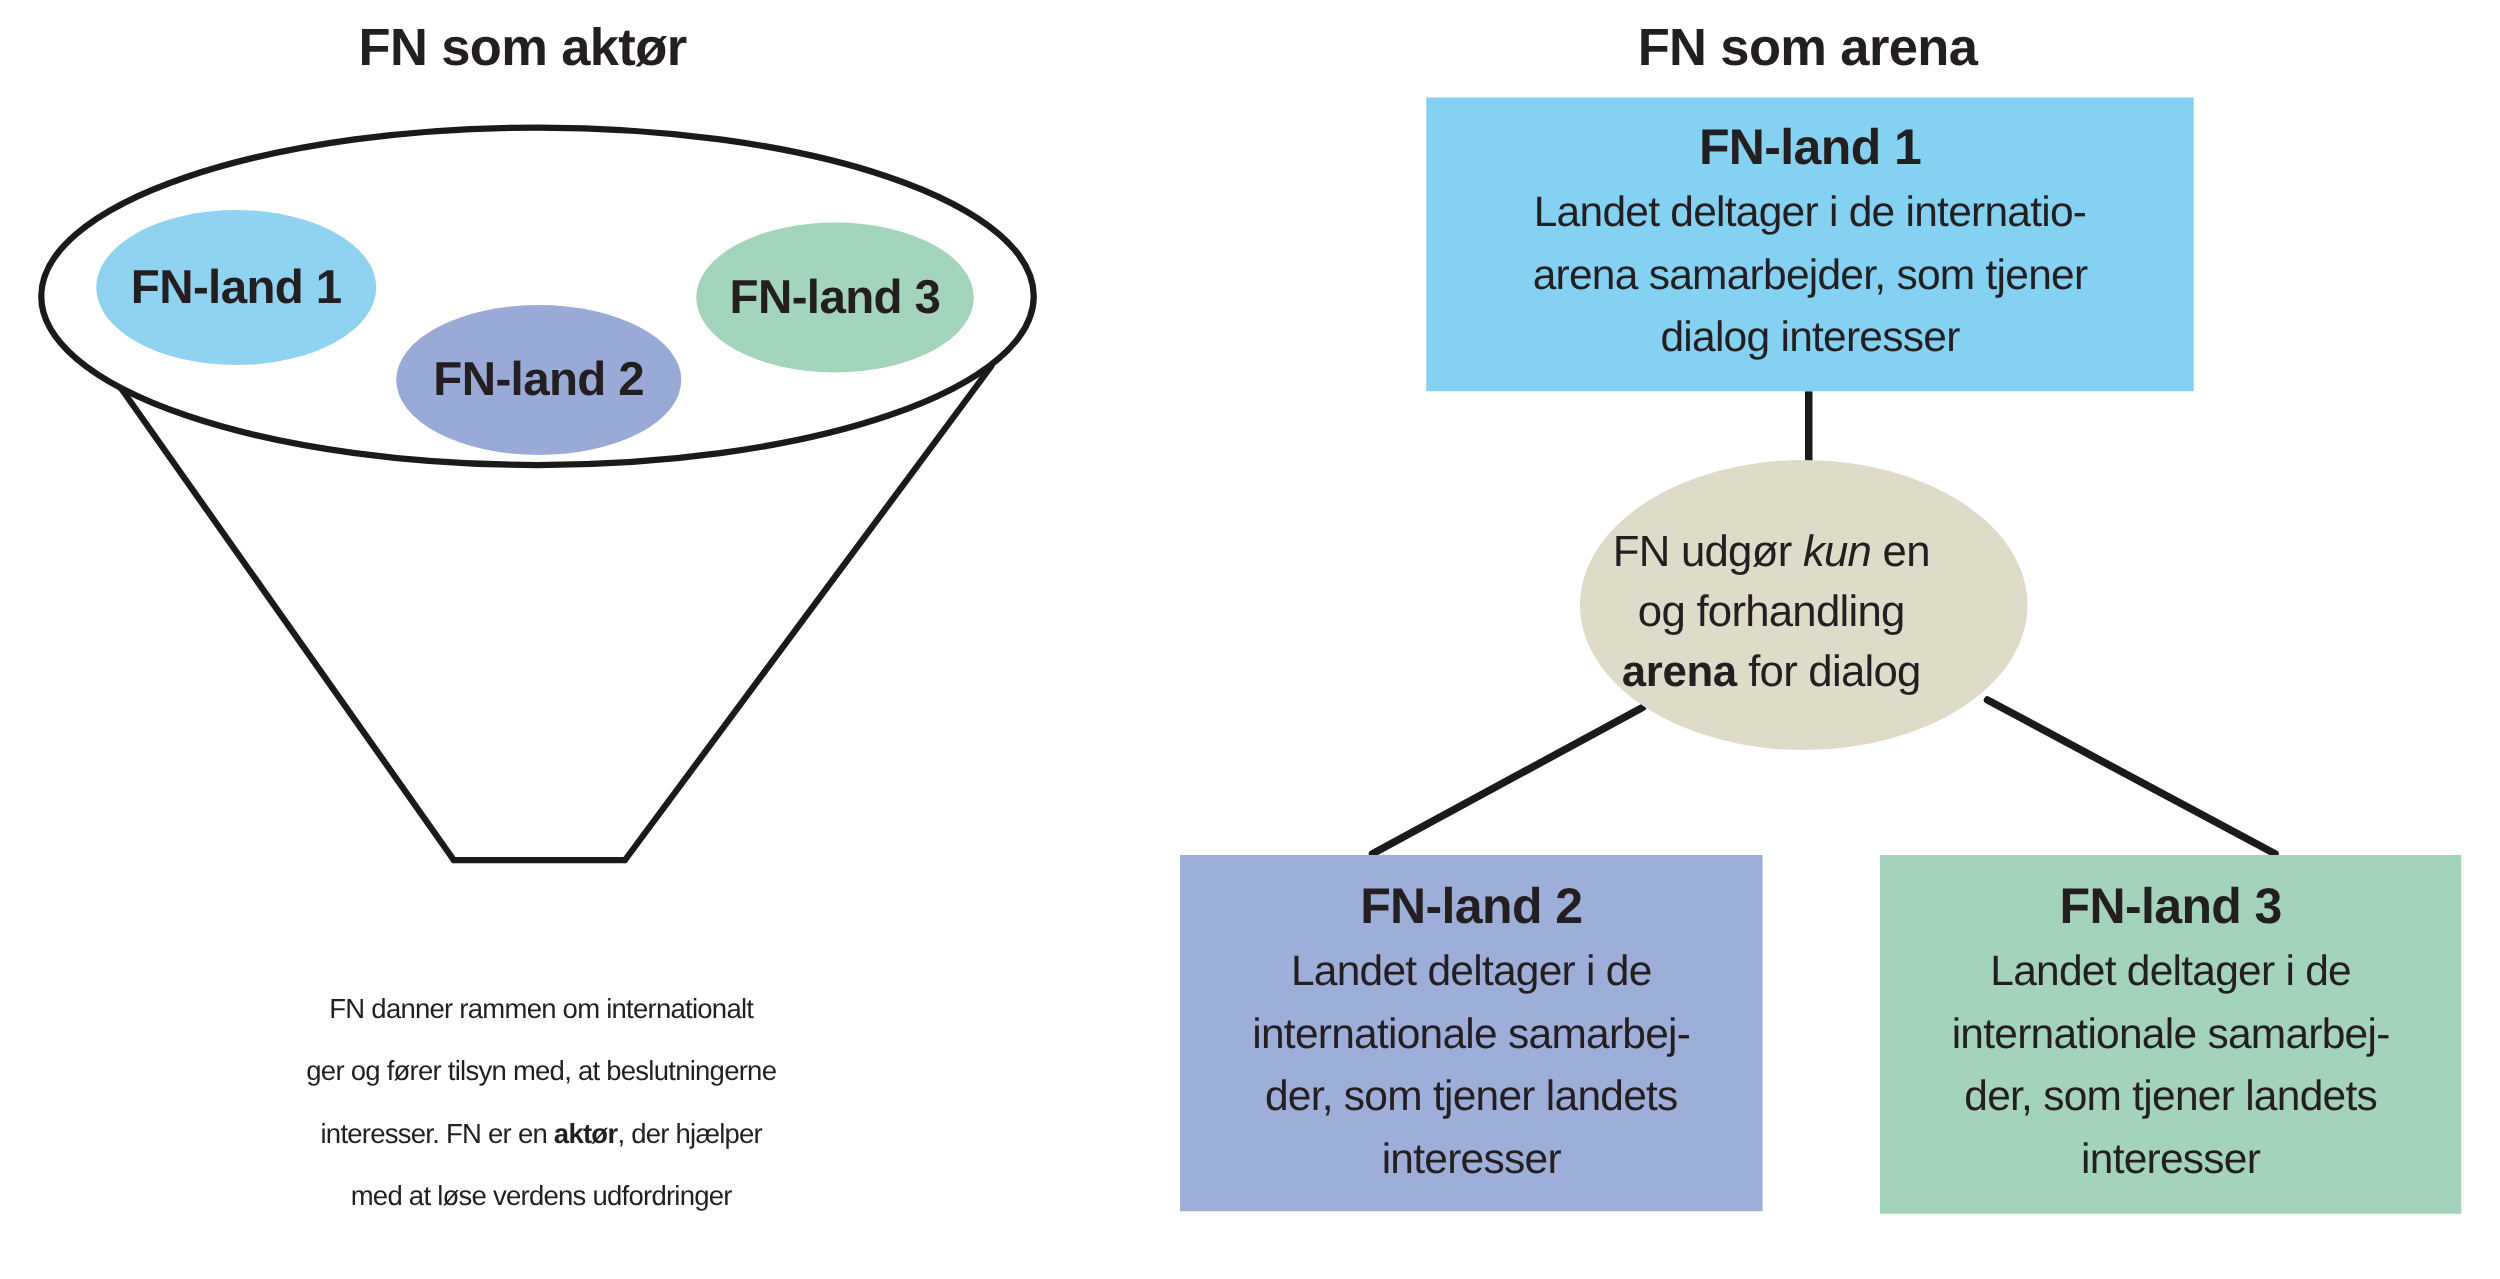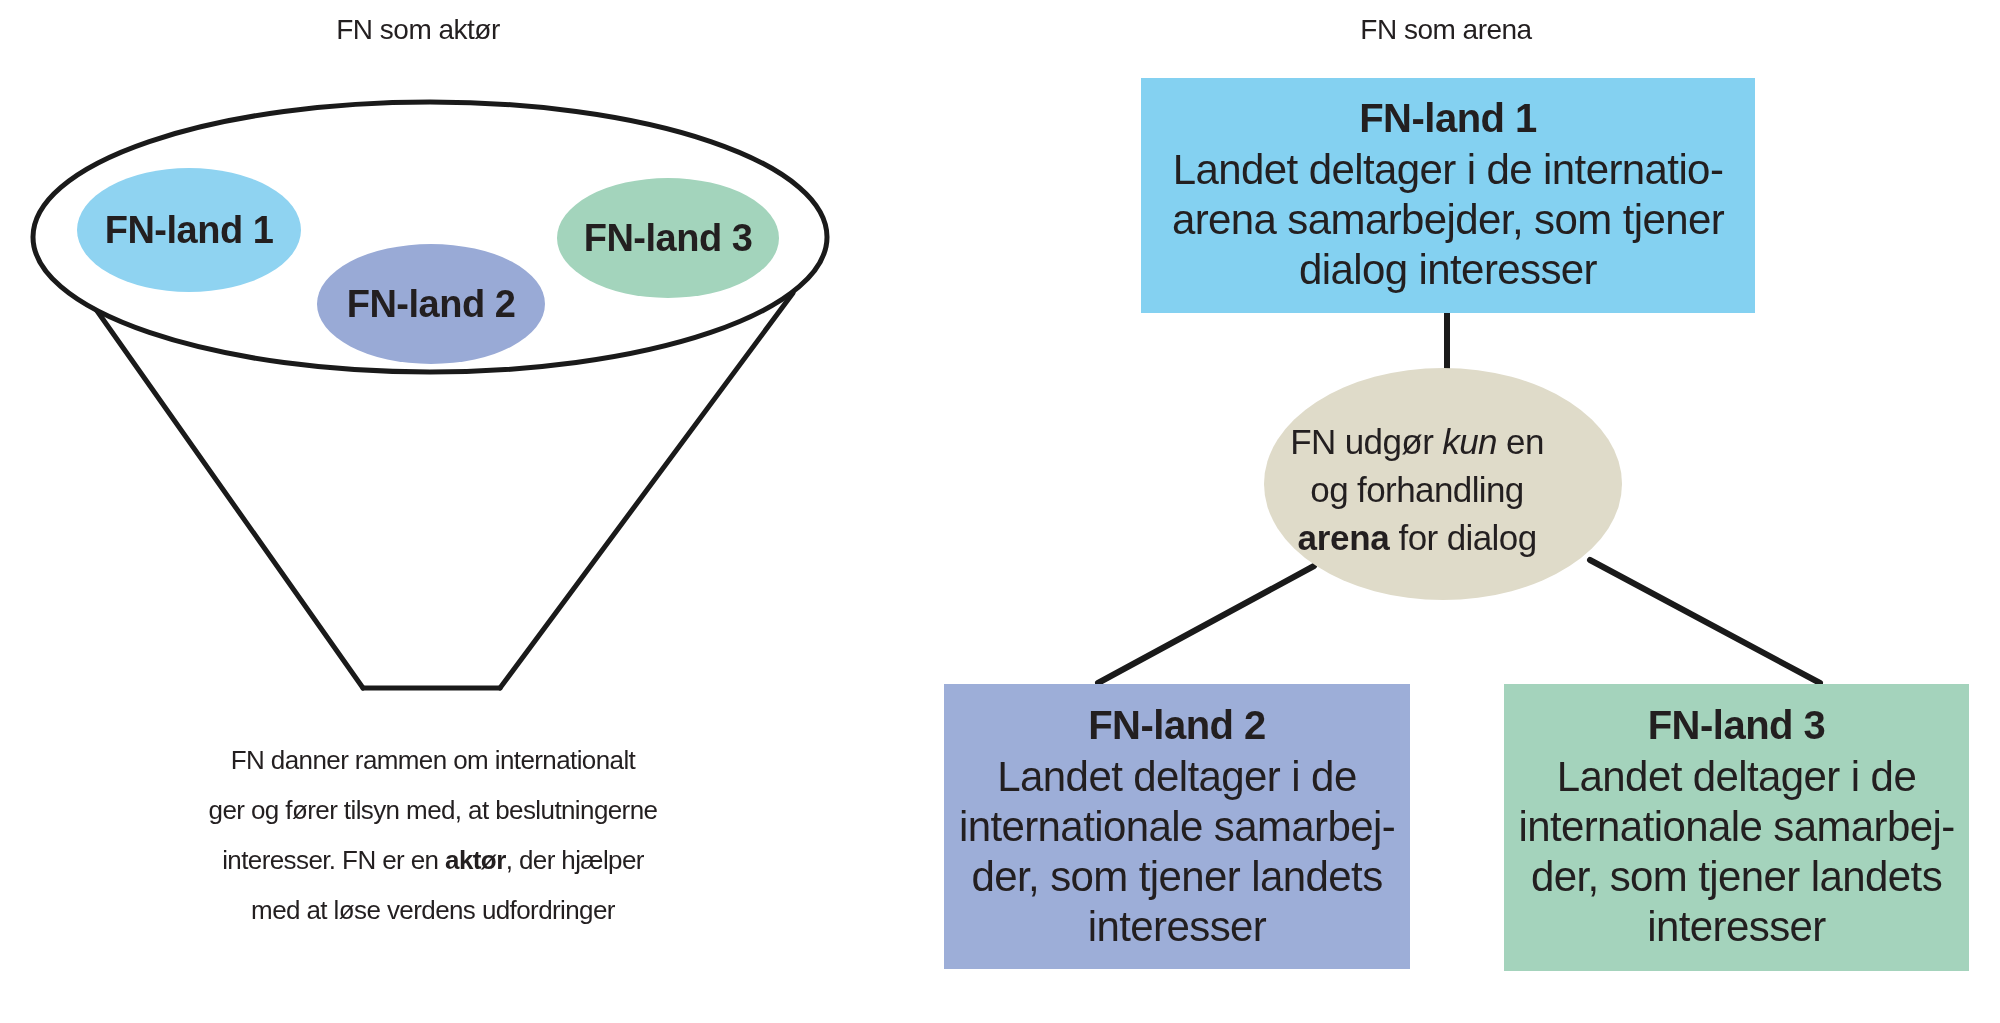--- a/index.html
+++ b/index.html
@@ -6,30 +6,30 @@
   .canvas{
     position:relative;
     width:2000px;height:1023px;
     background:#ffffff;
     font-family:"Liberation Sans", sans-serif;
     color:#231F20;
     overflow:hidden;
   }
   .layer{position:absolute;left:0;top:0;width:2000px;height:1023px;}
   .txt{position:absolute;text-align:center;color:#231F20;}
-  .section-title{font-size:28px;font-weight:normal;letter-spacing:-0.5px;}
+  .section-title{font-size:42px;font-weight:bold;letter-spacing:-0.5px;}
   .ellipse-label{font-size:38px;font-weight:bold;line-height:52px;letter-spacing:-0.5px;}
-  .para{font-size:26px;line-height:50px;letter-spacing:-0.6px;}
+  .para{font-size:22px;line-height:50px;letter-spacing:-0.6px;margin-top:47px;}
   .box{
     position:absolute;
     display:flex;flex-direction:column;align-items:center;justify-content:flex-start;
     text-align:center;box-sizing:border-box;
   }
   .box .box-title{font-size:40px;font-weight:bold;line-height:54px;letter-spacing:-0.5px;}
-  .box .box-line{font-size:42px;line-height:50px;letter-spacing:-0.6px;}
+  .box .box-line{font-size:34px;line-height:50px;letter-spacing:-0.6px;}
   .hub-text{font-size:35px;line-height:48px;letter-spacing:-0.6px;}
   .hub-text b{letter-spacing:-0.3px;}
 </style>
 </head>
 <body>
 
 <div class="canvas">
 
   <svg class="layer" viewBox="0 0 2000 1023">
 

